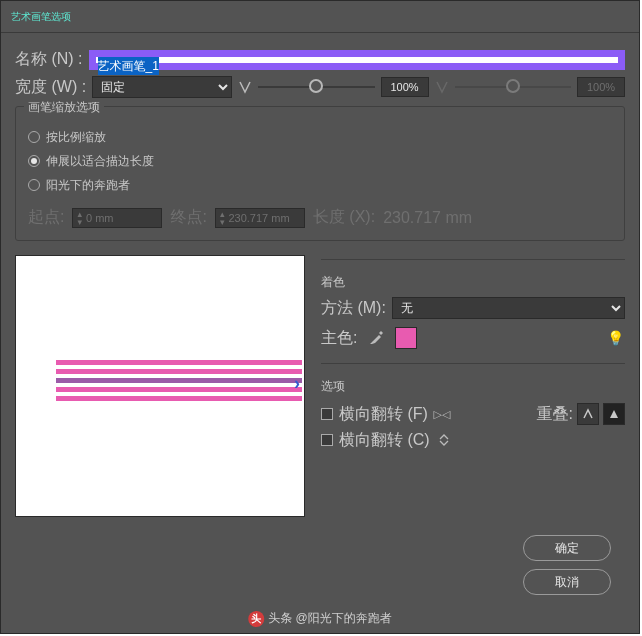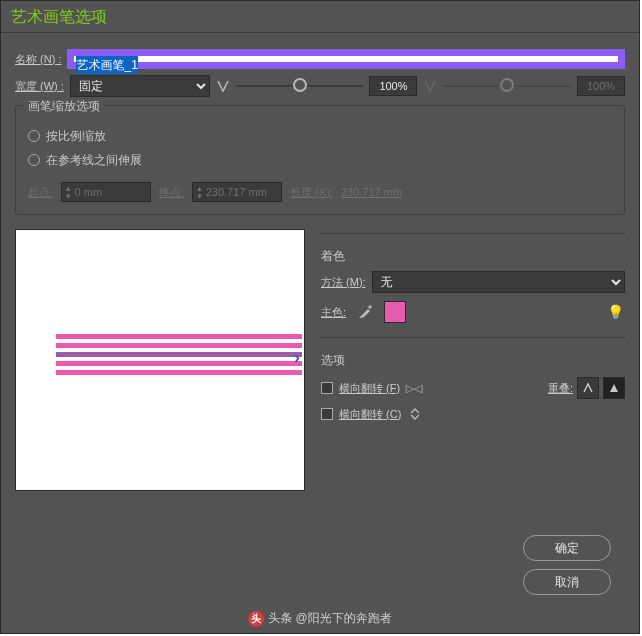--- a/index.html
+++ b/index.html
@@ -1,21 +1,21 @@
 <!DOCTYPE html>
 <html><head>
 <meta charset="utf-8">
 <style>
   * { box-sizing: border-box; margin: 0; padding: 0; font-family: "Microsoft YaHei", sans-serif; }
   body { background: #fff; width: 642px; height: 636px; position: relative; }
   .dialog { position: absolute; left: 0; top: 0; width: 640px; height: 634px; background: #535353; border: 1px solid #2a2a2a; }
-  .titlebar { background: #535353; height: 32px; line-height: 32px; padding-left: 10px; color: #84cc16; font-size: 16px; border-bottom: 1px solid #3a3a3a; }
+  .titlebar { background: #535353; height: 32px; line-height: 32px; padding-left: 10px; color: #5eead4; font-size: 10px; border-bottom: 1px solid #3a3a3a; }
   .content { padding: 10px 14px 14px 14px; color: #c8c8c8; font-size: 12px; }
   .row { display: flex; align-items: center; margin: 6px 0; gap: 6px; }
-  .lbl { white-space: nowrap; color: #c8c8c8; font-size: 11px; text-decoration: underline; }
+  .lbl { white-space: nowrap; color: #c8c8c8; font-size: 16px; }
   .lbl.disabled { color: #6f6f6f; }
   .name-input { flex: 1; background: #fff; border: 7px solid #8b5cf6; height: 20px; padding: 0 2px; }
   .name-input .sel { background: #0b63c4; color: #fff; display: inline-block; font-size: 12px; height: 18px; line-height: 18px; padding: 0 0; }
   select.dark { background: #3a3a3a; color: #e6e6e6; border: 1px solid #2a2a2a; height: 22px; font-size: 12px; padding: 0 4px; }
   .slider-wrap { display: flex; align-items: center; gap: 6px; flex: 1; }
   .flipicon { width: 14px; height: 14px; position: relative; }
   .flipicon svg { display: block; }
   .slider { position: relative; flex: 1; height: 22px; }
   .slider-track { position: absolute; top: 10px; left: 0; right: 0; height: 2px; background: #3a3a3a; }
   .slider-thumb { position: absolute; top: 3px; width: 14px; height: 14px; border: 2px solid #b8b8b8; border-radius: 50%; background: #535353; transform: translateX(-50%); }
@@ -104,22 +104,26 @@
       </div>
     </div>
 
     <div class="fieldset">
       <div class="fieldset-legend">画笔缩放选项</div>
       <div class="radio-row">
         <span class="radio"></span>
         <span>按比例缩放</span>
       </div>
       <div class="radio-row">
+        <span class="radio checked"></span>
+        <span>伸展以适合描边长度</span>
+      </div>
+      <div class="radio-row">
         <span class="radio"></span>
-        <span>在参考线之间伸展</span>
+        <span>阳光下的奔跑者</span>
       </div>
       <div class="disabled-row">
         <span class="lbl disabled">起点:</span>
         <span class="num-field">
             <span class="stepper">▴<br>▾</span>
             <span>0 mm</span>
           </span>
         <span class="lbl disabled">终点:</span>
         <span class="num-field">
             <span class="stepper">▴<br>▾</span>

